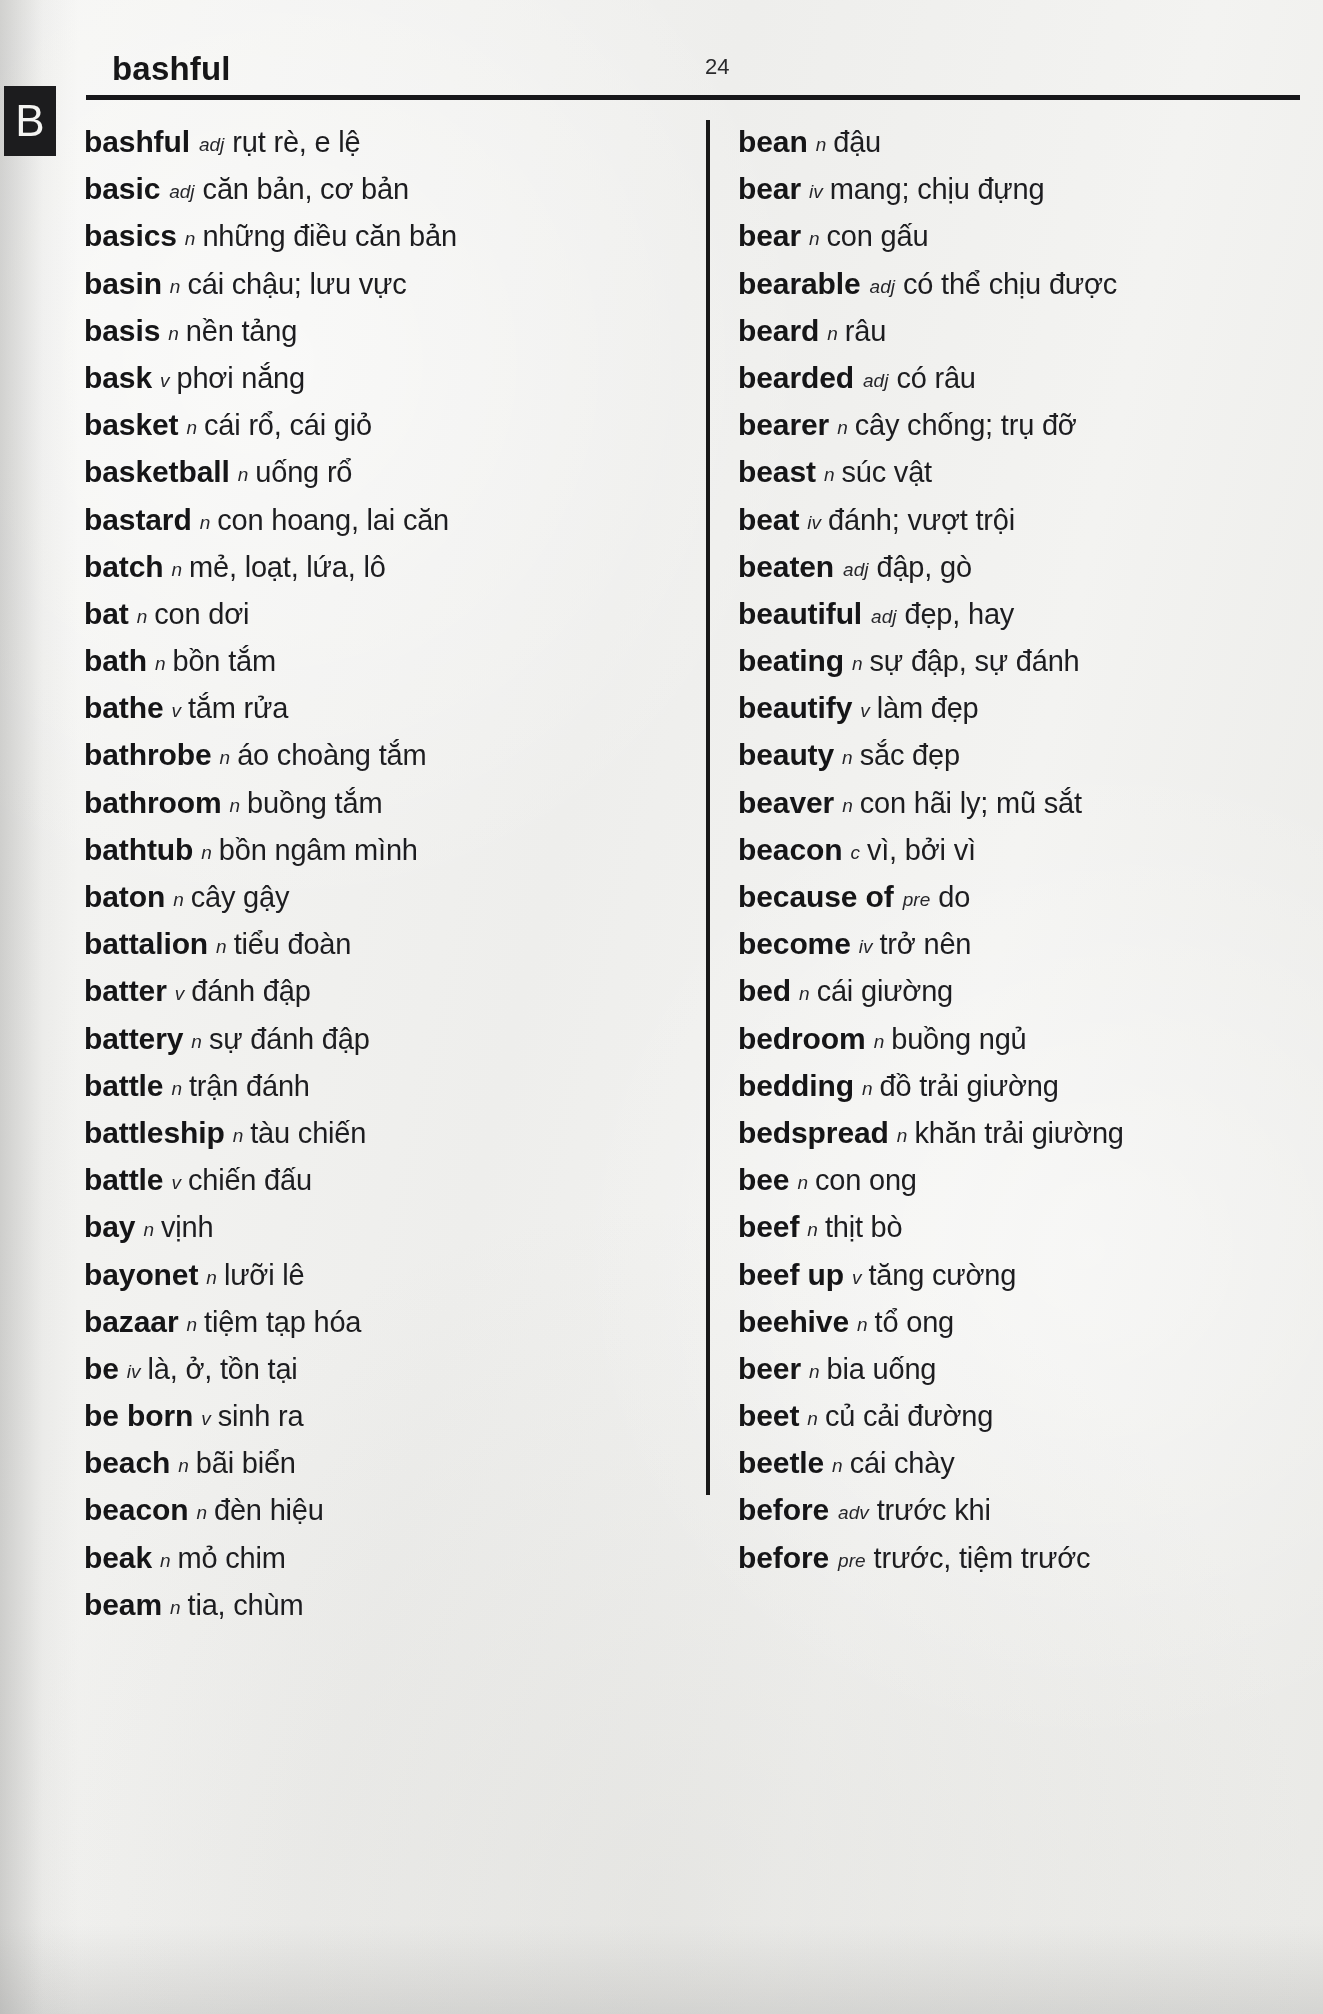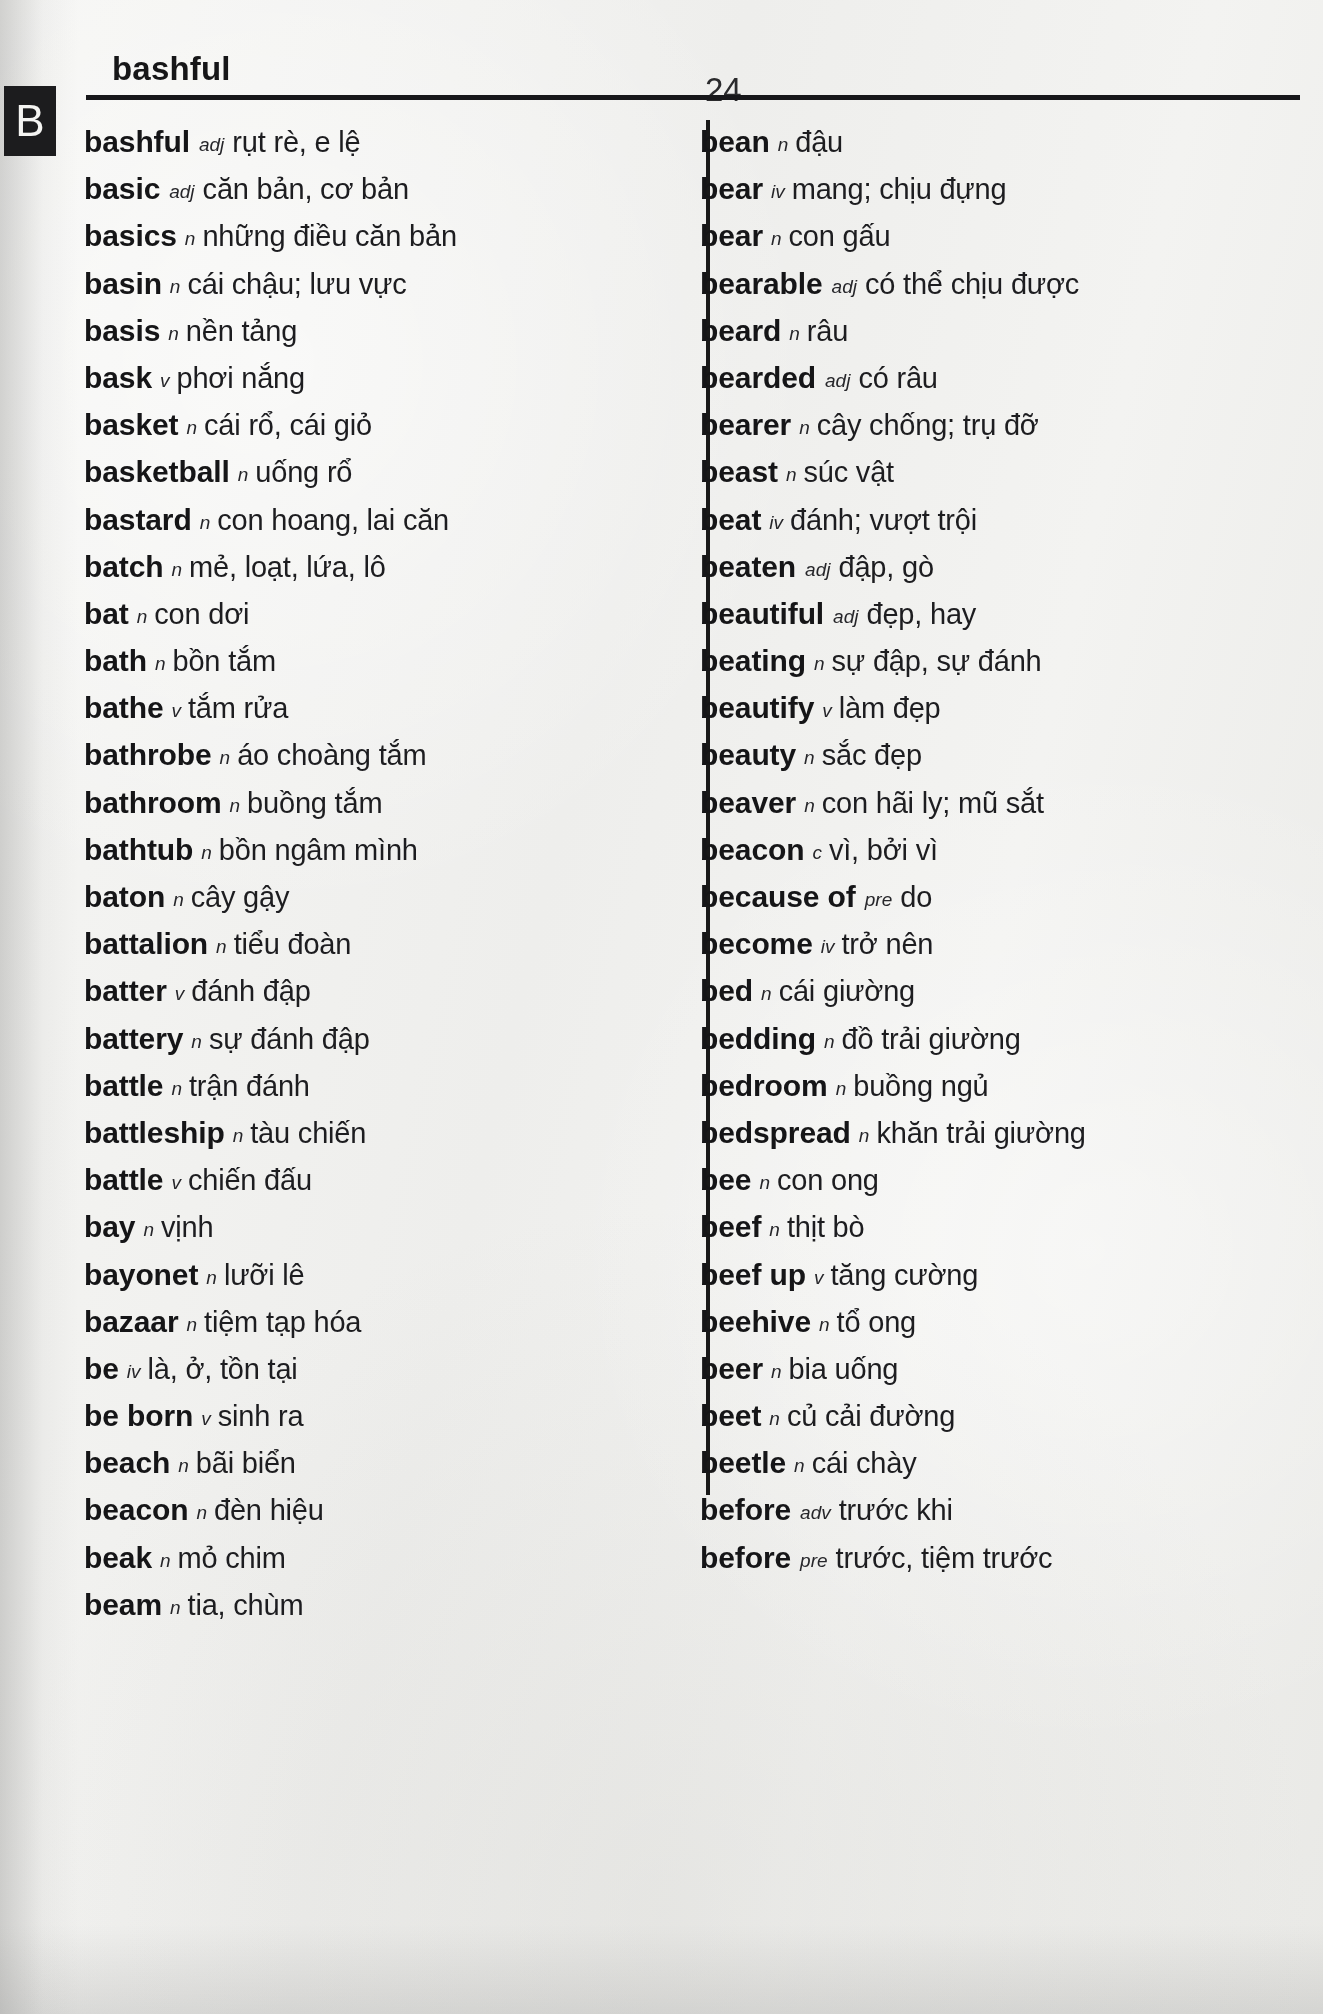--- a/index.html
+++ b/index.html
@@ -47,40 +47,40 @@
   
   .running-head{
     position:absolute;left:112px;top:50px;width:1190px;height:44px;
   }
   .running-head .head-word{
     position:absolute;left:0;top:0;
     font-size:33px;font-weight:bold;letter-spacing:.2px;color:#161618;
   }
   .running-head .folio{
     position:absolute;left:593px;top:4px;
-    font-size:33px;font-weight:400;color:#2a2a2c;margin-top:17px;
+    font-size:22px;font-weight:400;color:#2a2a2c;
   }
   .head-rule{
     position:absolute;left:86px;top:95px;width:1214px;height:5px;
     background:#17171a;
   }
 
   
   .columns{
     position:absolute;left:78px;top:118px;width:1232px;height:1400px;
   }
   .col-rule{
     position:absolute;left:628px;top:2px;width:4px;height:1375px;
     background:#191919;
   }
   .col{
     position:absolute;top:0;
   }
   .col-left{left:6px;width:600px;}
-  .col-right{left:622px;width:580px;}
+  .col-right{left:660px;width:580px;}
 
   .entry{
     height:47.2px;
     line-height:47.2px;
     white-space:nowrap;
     font-size:0;
   }
   .hw{
     font-size:30px;font-weight:bold;letter-spacing:-.1px;color:#151517;
   }
@@ -159,22 +159,22 @@
       <div class="entry"><span class="hw">beaten</span><span class="pos wide">adj</span><span class="def">đập, gò</span></div>
       <div class="entry"><span class="hw">beautiful</span><span class="pos wide">adj</span><span class="def">đẹp, hay</span></div>
       <div class="entry"><span class="hw">beating</span><span class="pos">n</span><span class="def">sự đập, sự đánh</span></div>
       <div class="entry"><span class="hw">beautify</span><span class="pos">v</span><span class="def">làm đẹp</span></div>
       <div class="entry"><span class="hw">beauty</span><span class="pos">n</span><span class="def">sắc đẹp</span></div>
       <div class="entry"><span class="hw">beaver</span><span class="pos">n</span><span class="def">con hãi ly; mũ sắt</span></div>
       <div class="entry"><span class="hw">beacon</span><span class="pos">c</span><span class="def">vì, bởi vì</span></div>
       <div class="entry"><span class="hw">because of</span><span class="pos wide">pre</span><span class="def">do</span></div>
       <div class="entry"><span class="hw">become</span><span class="pos">iv</span><span class="def">trở nên</span></div>
       <div class="entry"><span class="hw">bed</span><span class="pos">n</span><span class="def">cái giường</span></div>
+      <div class="entry"><span class="hw">bedroom</span><span class="pos">n</span><span class="def">buồng ngủ</span></div>
       <div class="entry"><span class="hw">bedding</span><span class="pos">n</span><span class="def">đồ trải giường</span></div>
-      <div class="entry"><span class="hw">bedroom</span><span class="pos">n</span><span class="def">buồng ngủ</span></div>
       <div class="entry"><span class="hw">bedspread</span><span class="pos">n</span><span class="def">khăn trải giường</span></div>
       <div class="entry"><span class="hw">bee</span><span class="pos">n</span><span class="def">con ong</span></div>
       <div class="entry"><span class="hw">beef</span><span class="pos">n</span><span class="def">thịt bò</span></div>
       <div class="entry"><span class="hw">beef up</span><span class="pos">v</span><span class="def">tăng cường</span></div>
       <div class="entry"><span class="hw">beehive</span><span class="pos">n</span><span class="def">tổ ong</span></div>
       <div class="entry"><span class="hw">beer</span><span class="pos">n</span><span class="def">bia uống</span></div>
       <div class="entry"><span class="hw">beet</span><span class="pos">n</span><span class="def">củ cải đường</span></div>
       <div class="entry"><span class="hw">beetle</span><span class="pos">n</span><span class="def">cái chày</span></div>
       <div class="entry"><span class="hw">before</span><span class="pos wide">adv</span><span class="def">trước khi</span></div>
       <div class="entry"><span class="hw">before</span><span class="pos wide">pre</span><span class="def">trước, tiệm trước</span></div>

